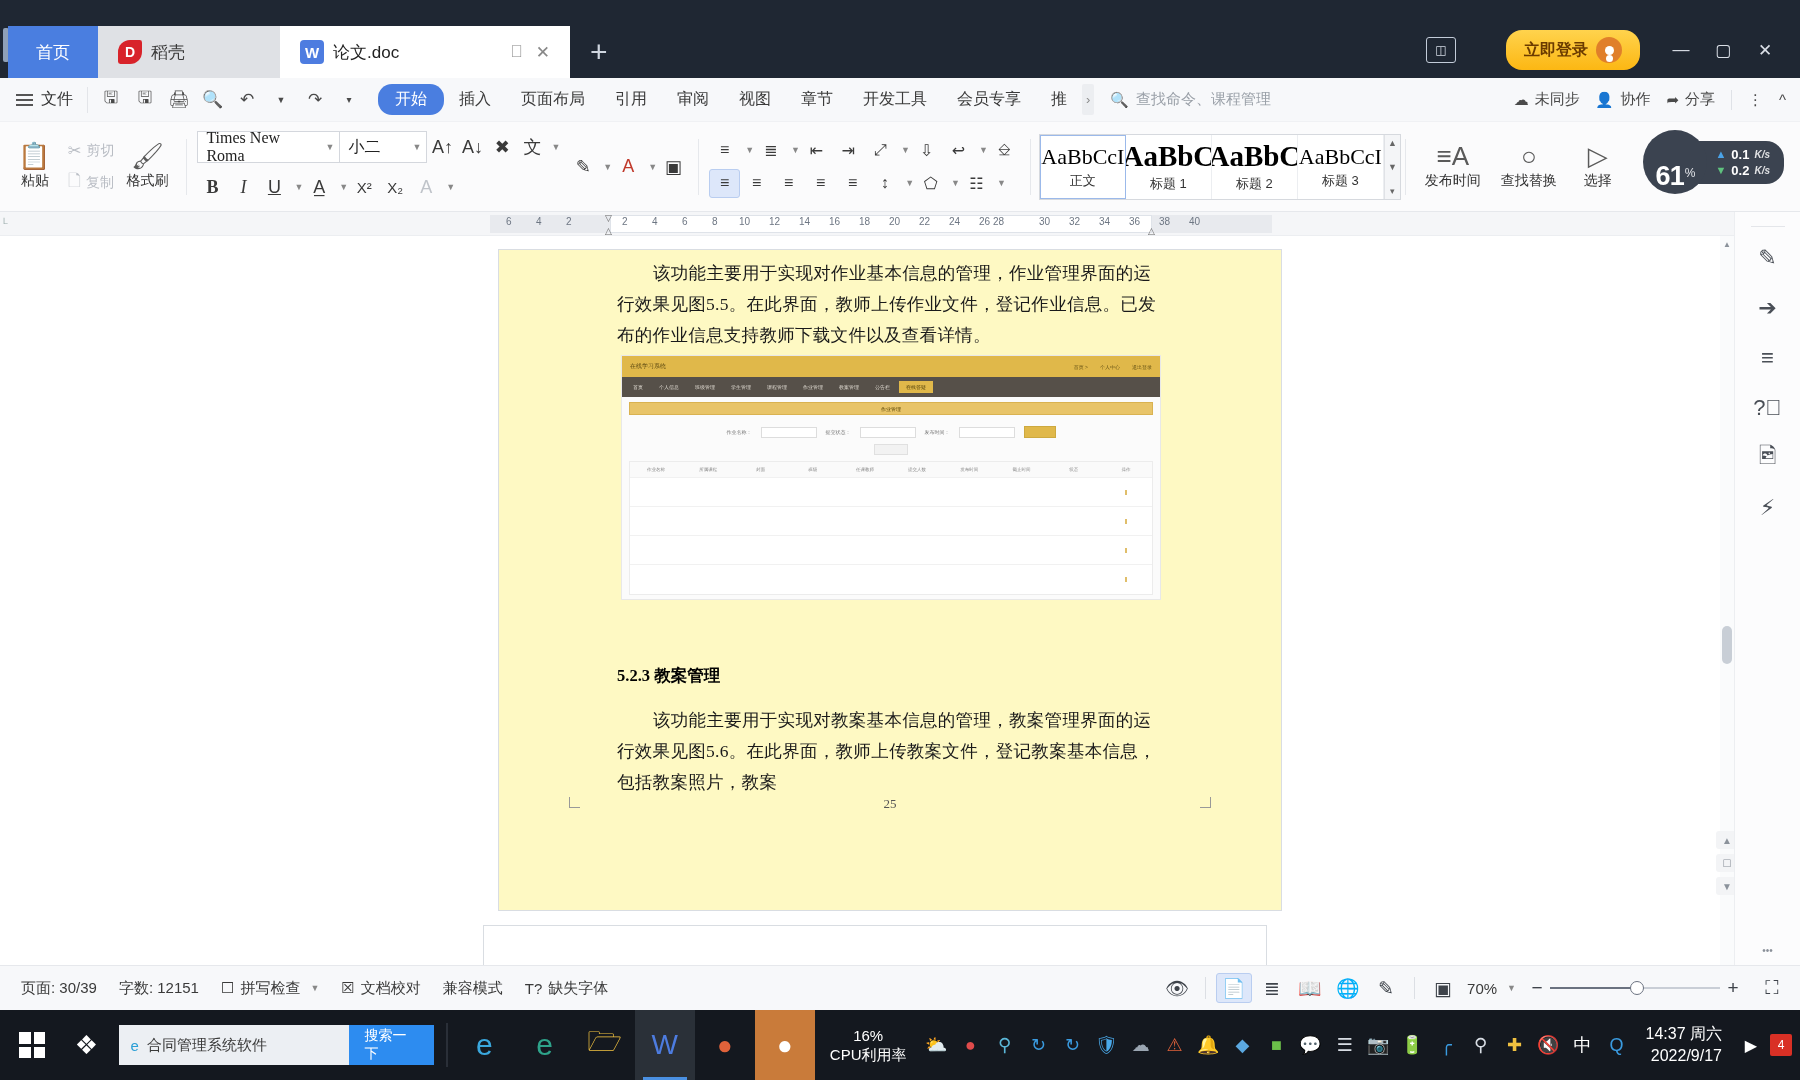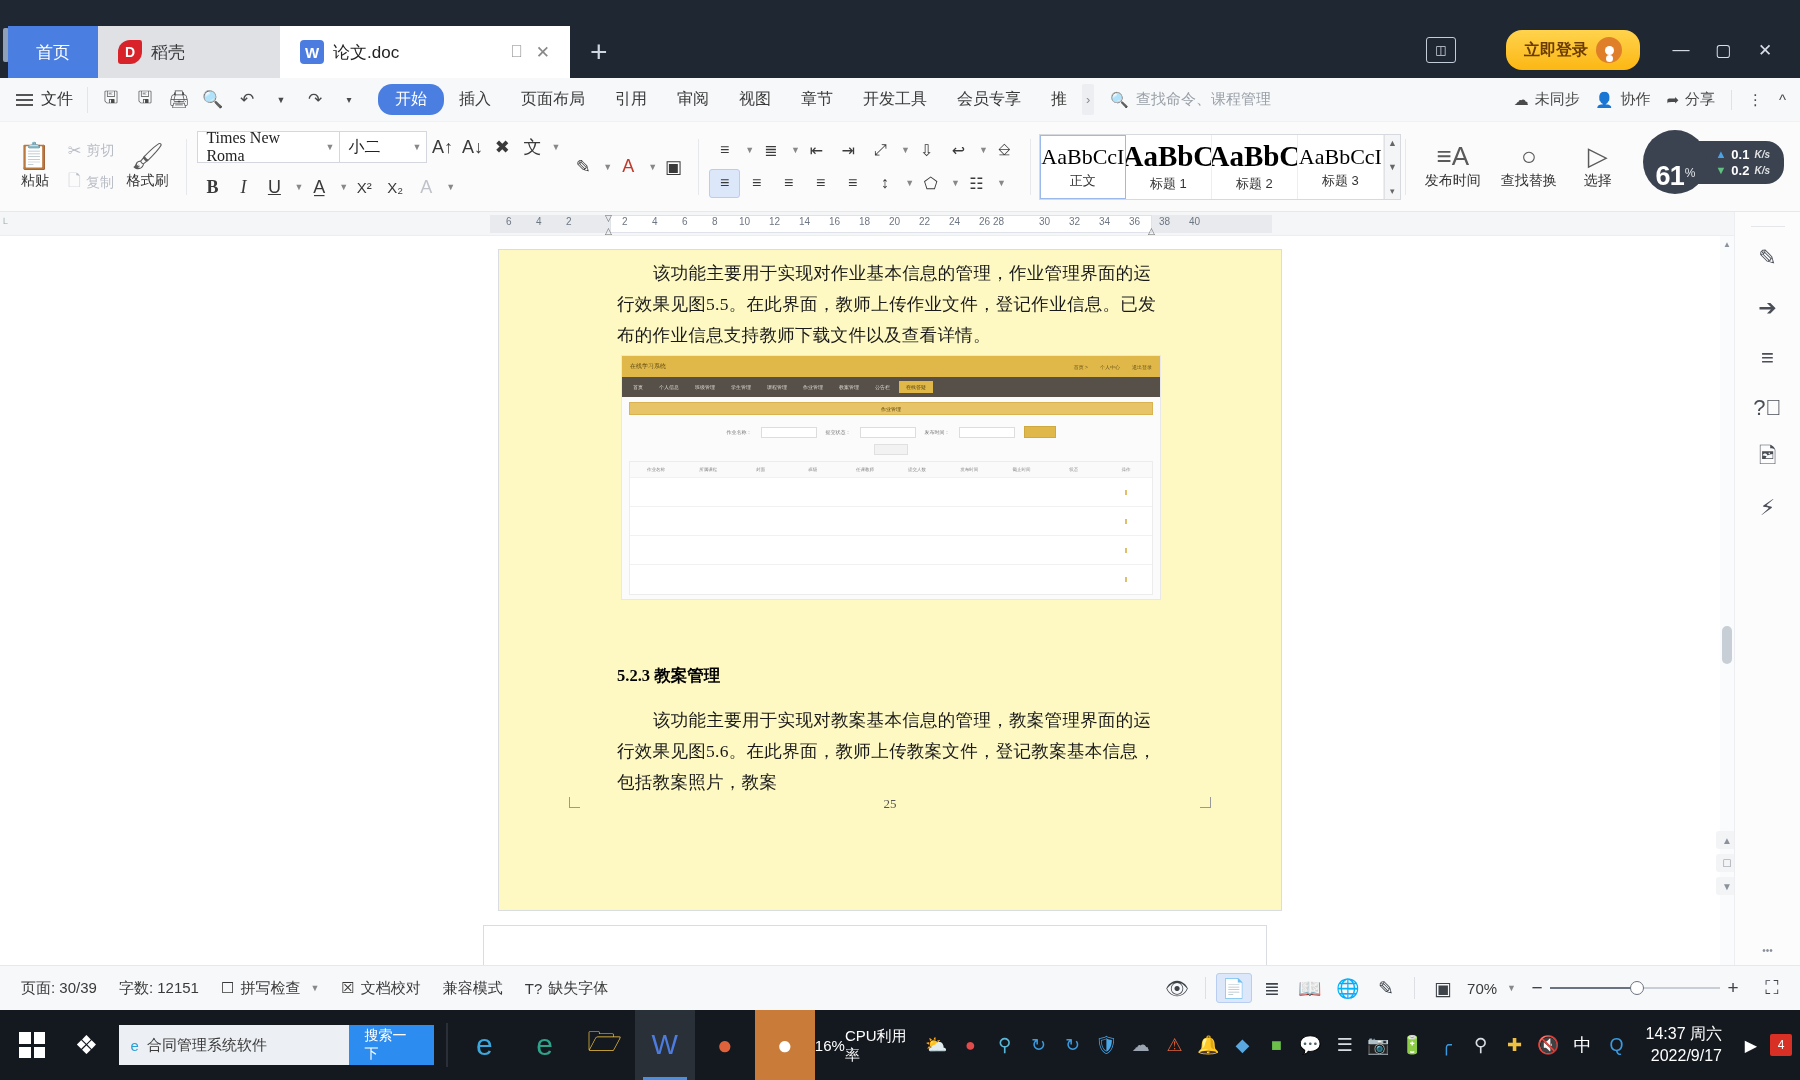--- a/index.html
+++ b/index.html
@@ -242,21 +242,21 @@
   .tb-ico { width: 54px; height:70px; display:flex; align-items:center; justify-content:center;
     font-size:26px; position:relative;}
   .tb-search { display:flex; align-items:center; height: 40px; margin: 0 6px; background:#eceff3;}
   .tb-search-inp { display:flex; align-items:center; gap:8px; padding: 0 12px; width: 238px; font-size:15px; color:#3a3a3a;}
   .tb-search-btn { background:#2d8cf0; color:#fff; font-size:14px; height:40px; padding: 0 16px;
     display:flex; align-items:center;}
   .tb-sep2 { width: 2px; height: 44px; background:#2a2f38; margin: 0 6px;}
   .tb-app { width: 62px; height: 70px; display:flex; align-items:center; justify-content:center; position:relative;}
   .tb-app.active::after{content:"";position:absolute;left:8px;right:8px;bottom:0;height:3px;background:#4a90e2;}
   .tb-app.run { background: #2a3038;}
-  .cpu-box { display:flex; flex-direction:row; align-items:center; justify-content:center;
+  .cpu-box { display:flex; flex-direction:column; align-items:center; justify-content:center;
      color:#fff; font-size:15px; line-height:19px; width: 110px;}
   .tray { margin-left:auto; display:flex; align-items:center; gap: 4px; padding-right: 4px;}
   .tray-ico { width:30px;height:70px; display:flex;align-items:center;justify-content:center; font-size:18px; color:#dfe3e9;}
   .clock { display:flex; flex-direction:column; align-items:flex-end; justify-content:center;
     color:#fff; font-size:16px; line-height:22px; padding: 0 10px; white-space:nowrap;}
   .watermark { position:absolute; right: 6px; bottom: 0px; font-size: 40px; color:#d6d6d6;
     font-family:"Liberation Sans",sans-serif; letter-spacing: 1px; pointer-events:none;}
 </style>
 </head>
 <body>

